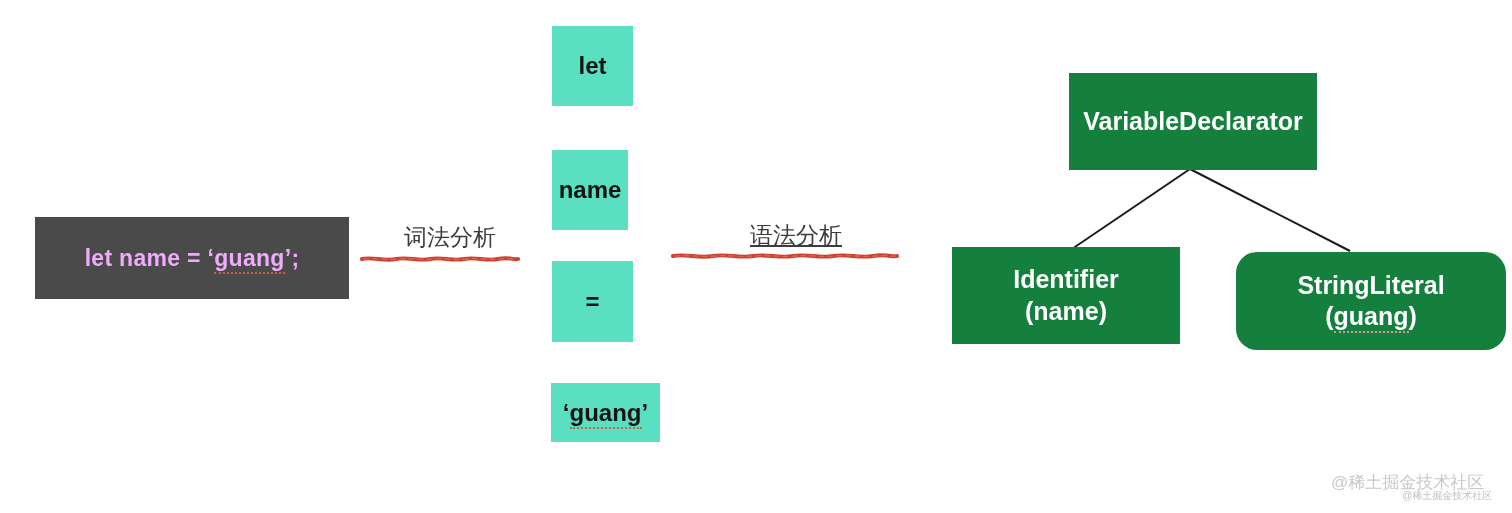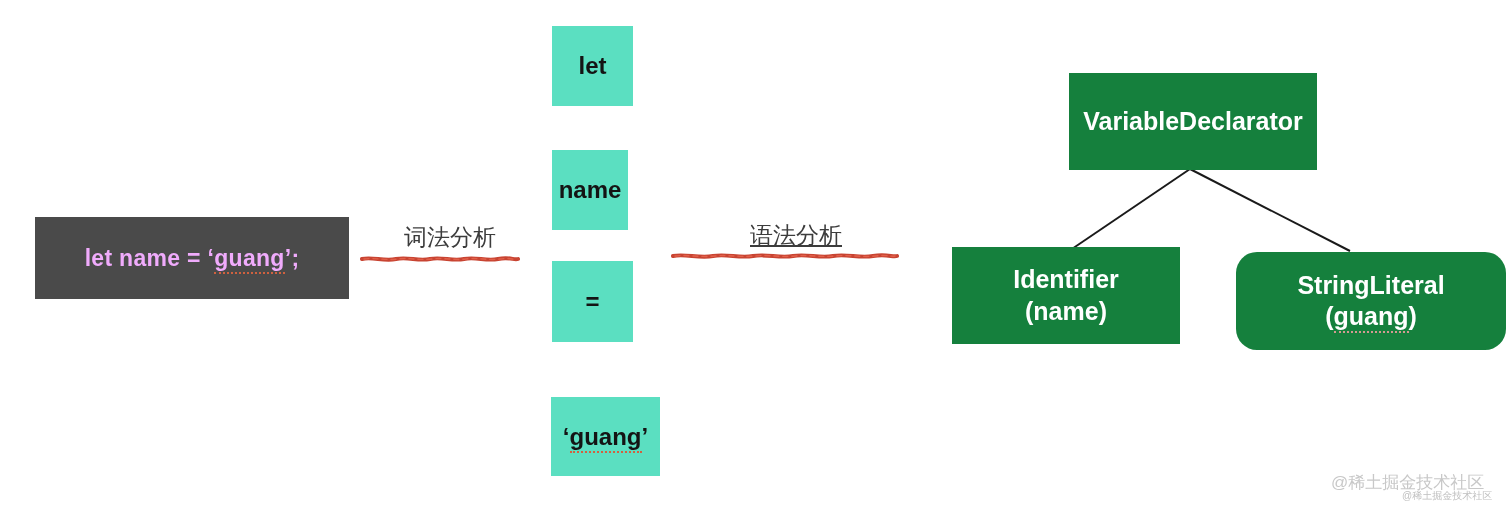--- a/index.html
+++ b/index.html
@@ -29,21 +29,21 @@
   }
   .token {
     background: #5bdfc1;
     color: #141414;
     font-weight: bold;
     font-size: 24px;
   }
   .token-let   { left: 552px; top: 26px;  width: 81px;  height: 80px; }
   .token-name  { left: 552px; top: 150px; width: 76px;  height: 80px; }
   .token-eq    { left: 552px; top: 261px; width: 81px;  height: 81px; }
-  .token-guang { left: 551px; top: 397px; width: 109px; height: 79px; }
+  .token-guang { left: 551px; top: 383px; width: 109px; height: 59px; }
   .ast-node {
     background: #15803d;
     color: #ffffff;
     font-weight: bold;
     font-size: 25px;
     text-align: center;
     line-height: 1.25;
     flex-direction: column;
   }
   .ast-root       { left: 1069px; top: 73px;  width: 248px; height: 97px; }

